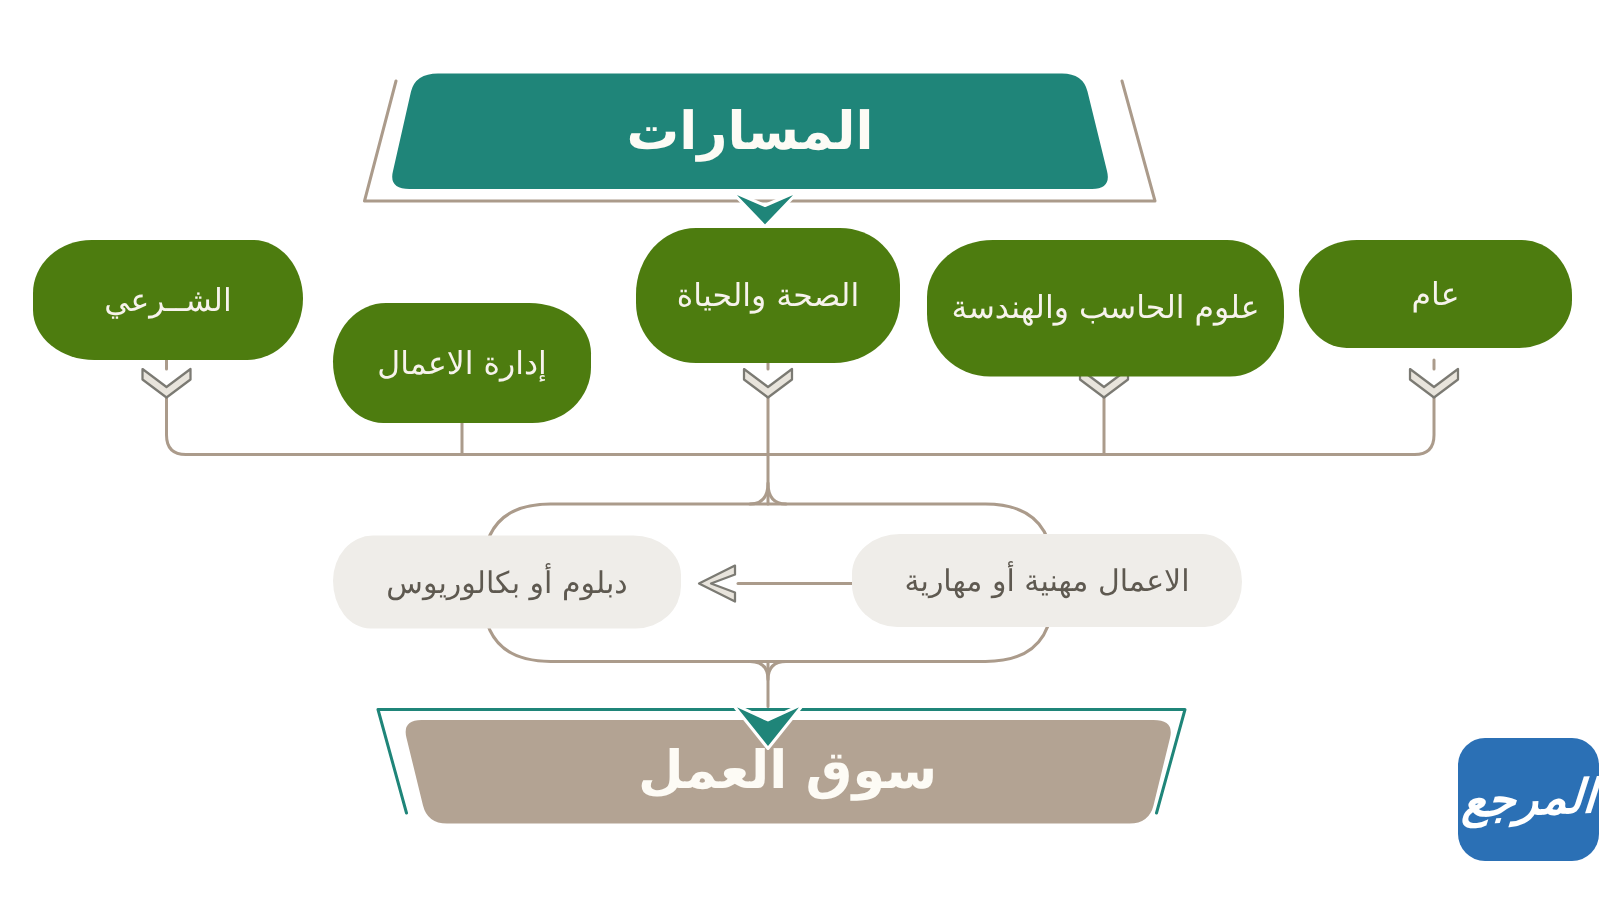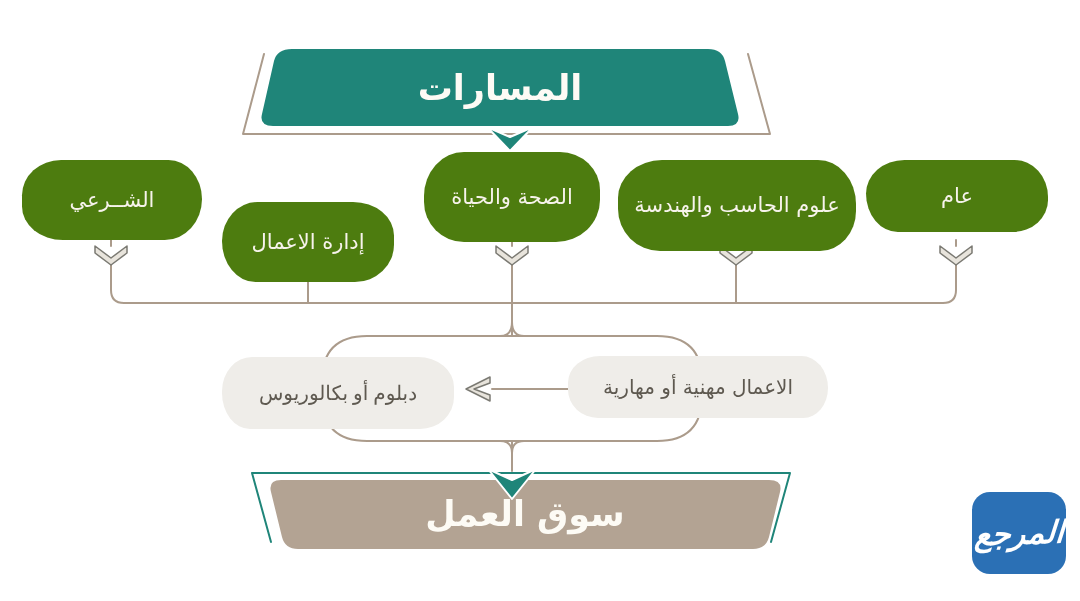--- a/index.html
+++ b/index.html
@@ -17,21 +17,21 @@
     background:#4d7c0f; color:#f7f3ec; font-size:21px;
   }
   .t1 { left:22px;  top:160px; width:180px; height:80px; border-radius:42px 36px 40px 44px / 38px 42px 44px 36px; }
   .t2 { left:222px; top:160px; width:172px; height:80px; border-radius:38px 44px 42px 36px / 42px 36px 40px 44px;margin-top:42px; }
   .t3 { left:424px; top:152px; width:176px; height:90px; border-radius:40px 40px 44px 40px / 44px 38px 42px 40px; }
   .t4 { left:618px; top:160px; width:238px; height:91px; border-radius:44px 38px 36px 42px / 38px 44px 40px 42px; }
   .t5 { left:866px; top:160px; width:182px; height:72px; border-radius:46px 40px 42px 38px / 40px 44px 38px 46px; }
   .outcome {
     background:#efede9; color:#5e5950; font-size:20px; border-radius:32px;
   }
-  .o1 { left:222px; top:357px; width:232px; height:72px; border-radius:30px 36px 34px 28px / 34px 30px 32px 36px;font-family:Liberation Serif, serif; }
+  .o1 { left:222px; top:357px; width:232px; height:62px; border-radius:30px 36px 34px 28px / 34px 30px 32px 36px; }
   .o2 { left:568px; top:356px; width:260px; height:62px; border-radius:36px 30px 28px 34px / 30px 36px 34px 32px; }
   .banner-text {
     position:absolute; display:flex; align-items:center; justify-content:center;
     color:#fdfbf5; font-weight:bold; font-size:35px; direction:rtl; letter-spacing:0.5px;
   }
   .banner-text.top    { left:260px; top:49px;  width:480px; height:77px; }
   .banner-text.bottom { left:265px; top:479px; width:520px; height:69px; }
   .logo {
     position:absolute; left:972px; top:492px; width:94px; height:82px;
     background:#2b70b5; border-radius:18px;

